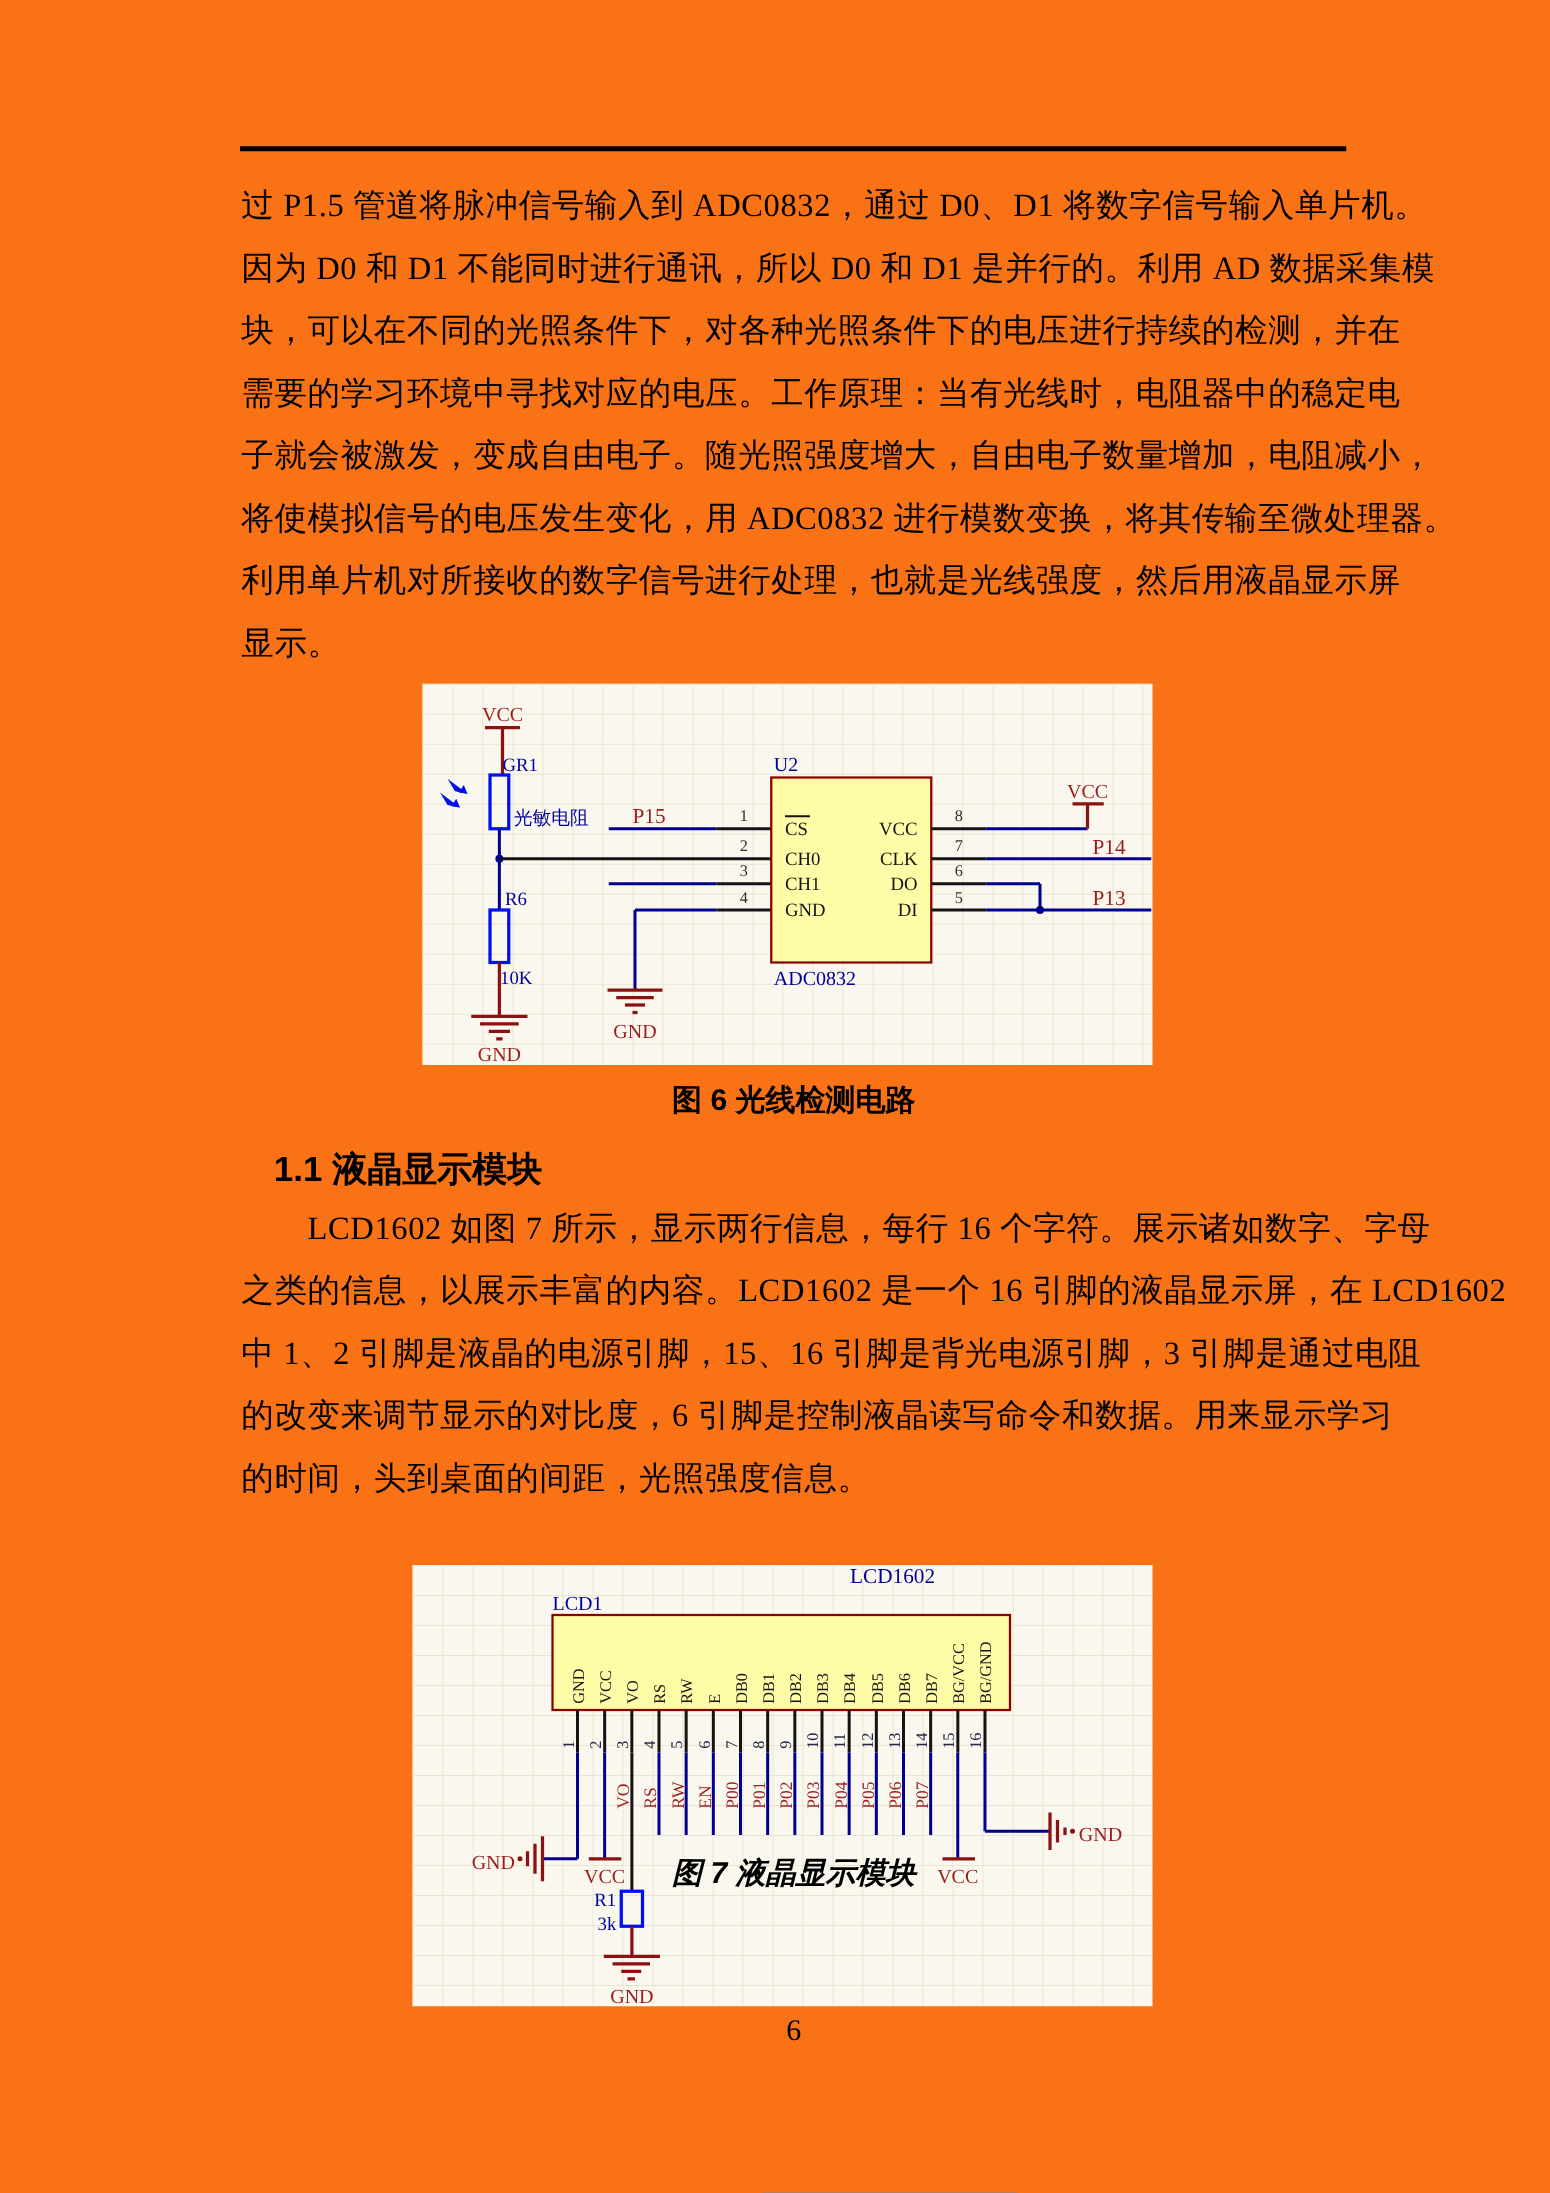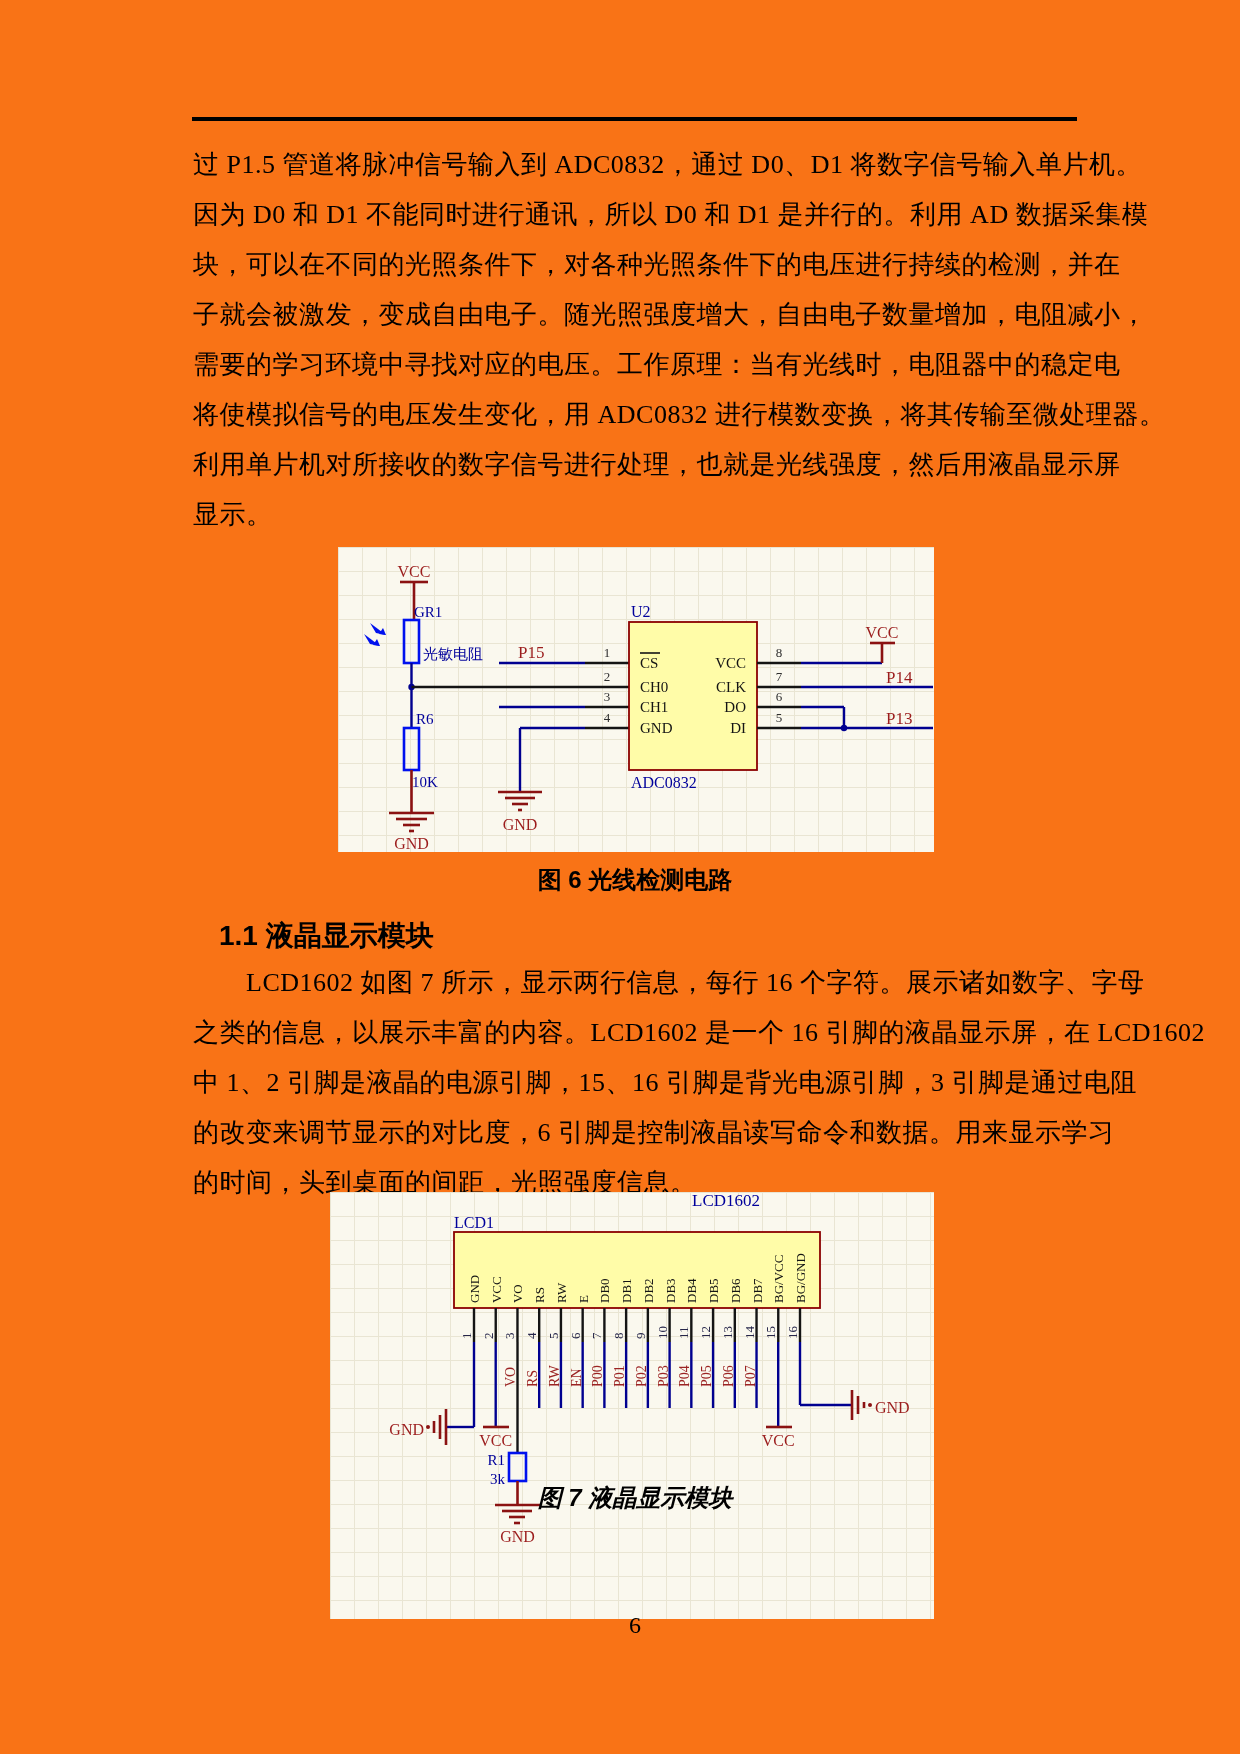--- a/index.html
+++ b/index.html
@@ -16,23 +16,23 @@
   .heading{position:absolute;left:219px;top:918px;font-family:"Liberation Sans","DejaVu Sans",sans-serif;
            font-weight:bold;font-size:28px;line-height:36px;}
   .caption{position:absolute;left:193px;width:884px;text-align:center;
            font-family:"Liberation Sans","DejaVu Sans",sans-serif;font-weight:bold;font-size:24px;}
   .cap6{top:864px;}
   .cap7{top:1482px;font-style:italic;}
   .pageno{position:absolute;left:193px;top:1612px;width:884px;text-align:center;font-size:24px;}
   .fig{position:absolute;background-color:#faf8ee;
        background-image:linear-gradient(#e9e5d3 1px, transparent 1px),
                         linear-gradient(90deg,#e9e5d3 1px, transparent 1px);
-       background-size:24px 24px;padding-left:12px;}
+       background-size:24px 24px;}
   .fig6{left:338px;top:547px;width:584px;height:305px;}
-  .fig7{left:330px;top:1192px;width:592px;height:427px;}
+  .fig7{left:330px;top:1252px;width:592px;height:353px;}
   svg{display:block;}
   svg text{font-family:"Liberation Serif","DejaVu Serif",serif;}
   .pw{stroke:#8b1212;stroke-width:2.6px;fill:none;}
   .pwf{fill:#8b1212;}
   .wire{stroke:#000090;stroke-width:2.4px;fill:none;}
   .blk{stroke:#141414;stroke-width:2.4px;fill:none;}
   .thin{stroke-width:1.6px;}
   .comp{fill:none;stroke:#0011ee;stroke-width:2.6px;}
   .arr{fill:#0011ee;}
   .dot{fill:#000090;}
@@ -51,22 +51,22 @@
 <body>
 
 <div class="page">
 
   <div class="rule"></div>
 
   <div class="para p1">
     <div class="line">过 P1.5 管道将脉冲信号输入到 ADC0832，通过 D0、D1 将数字信号输入单片机。</div>
     <div class="line">因为 D0 和 D1 不能同时进行通讯，所以 D0 和 D1 是并行的。利用 AD 数据采集模</div>
     <div class="line">块，可以在不同的光照条件下，对各种光照条件下的电压进行持续的检测，并在</div>
+    <div class="line">需要的学习环境中寻找对应的电压。工作原理：当有光线时，电阻器中的稳定电</div>
     <div class="line">子就会被激发，变成自由电子。随光照强度增大，自由电子数量增加，电阻减小，</div>
-    <div class="line">需要的学习环境中寻找对应的电压。工作原理：当有光线时，电阻器中的稳定电</div>
     <div class="line">将使模拟信号的电压发生变化，用 ADC0832 进行模数变换，将其传输至微处理器。</div>
     <div class="line">利用单片机对所接收的数字信号进行处理，也就是光线强度，然后用液晶显示屏</div>
     <div class="line last">显示。</div>
   </div>
 
   <div class="fig fig6">
     <svg width="584" height="305" viewBox="0 0 584 305">
 
       <text class="nr t16 mid" x="64" y="30">VCC</text>
       <line class="pw" x1="50" y1="35" x2="78" y2="35"></line>

